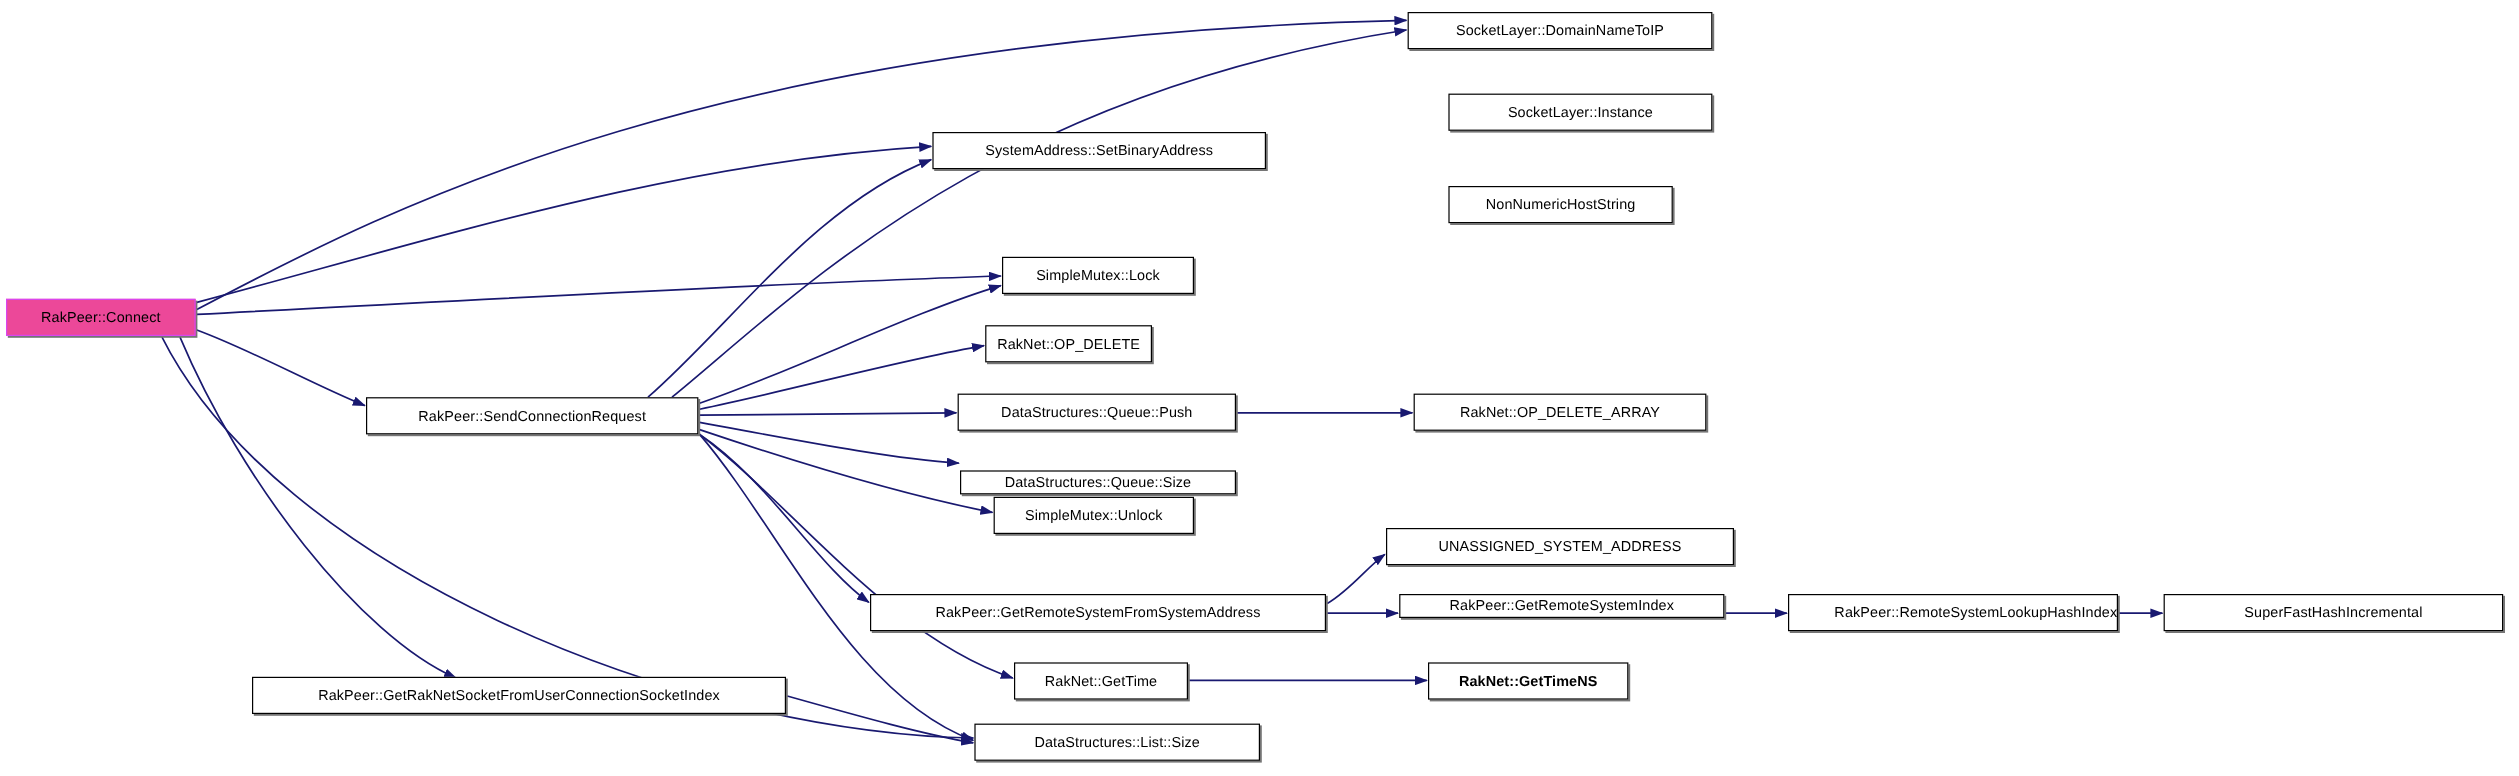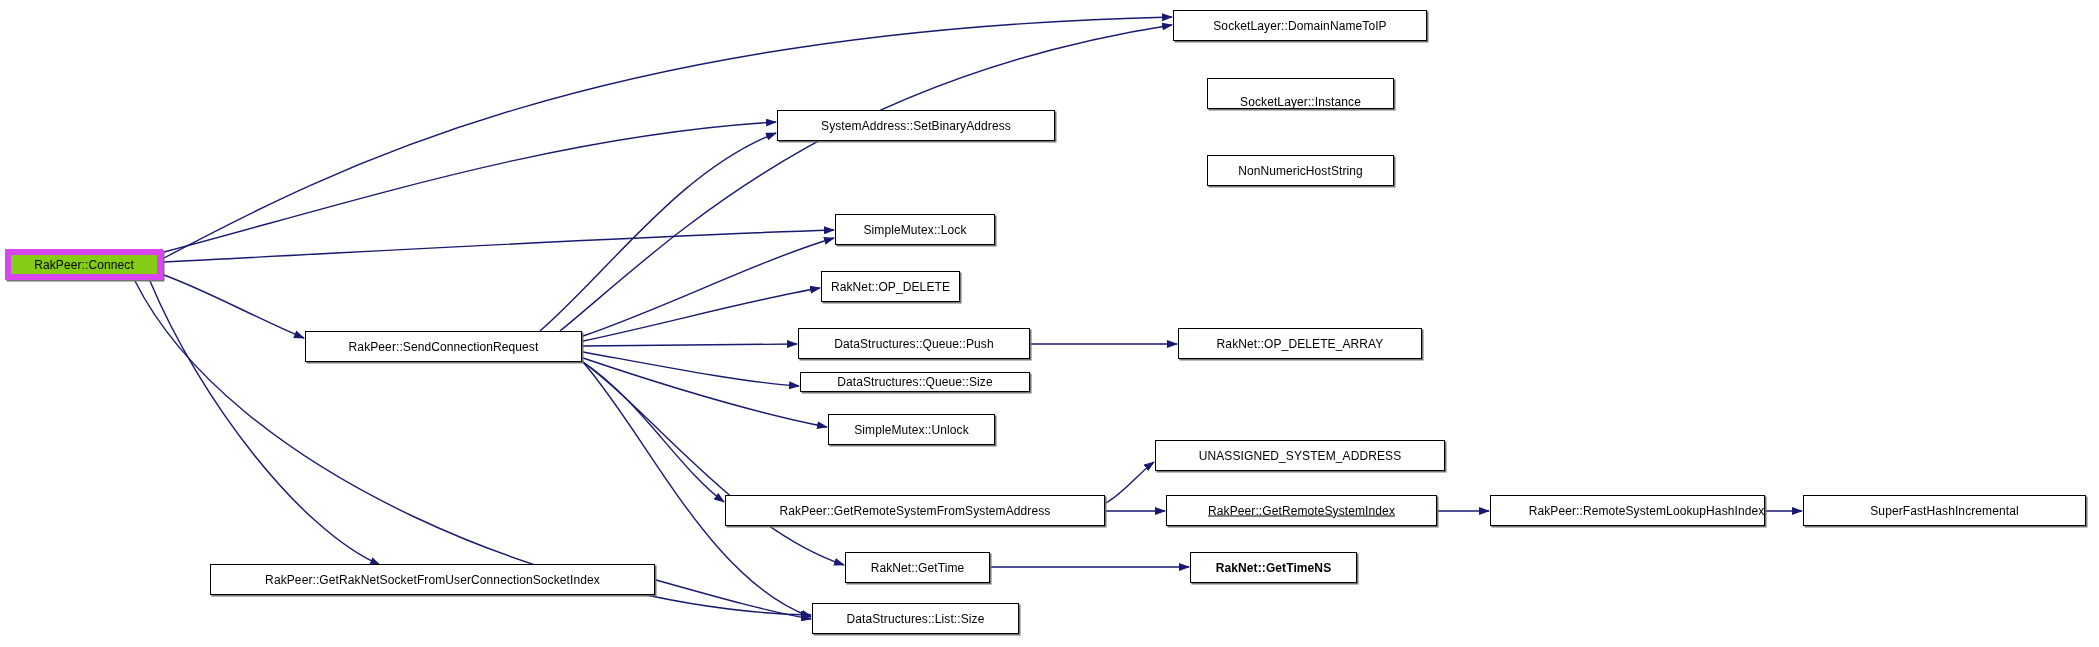--- a/index.html
+++ b/index.html
@@ -33,22 +33,22 @@
     font-size: 12px;
     line-height: 1;
     display: flex;
     align-items: center;
     justify-content: center;
     white-space: nowrap;
     letter-spacing: 0.1px;
     box-shadow: 1.5px 1.5px 0 0 rgba(110,110,110,0.95);
   }
   .node.root {
-    background: #84cc16;
-    border: 6px solid #d946ef;
+    background: #ec4899;
+    border: 1px solid #d946ef;
   }
   .node-label {
     display: block;
     padding: 0 6px;
     transform: translateY(-0.5px);
   }
 </style>
 </head>
 <body>
 
@@ -94,57 +94,57 @@
       </div>
       <div class="node" style="left: 210px; top: 564px; width: 445px; height: 31px;">
         <span class="node-label">RakPeer::GetRakNetSocketFromUserConnectionSocketIndex</span>
       </div>
       <div class="node" style="left: 777px; top: 110px; width: 278px; height: 31px;">
         <span class="node-label">SystemAddress::SetBinaryAddress</span>
       </div>
       <div class="node" style="left: 1173px; top: 10px; width: 254px; height: 31px;">
         <span class="node-label">SocketLayer::DomainNameToIP</span>
       </div>
-      <div class="node" style="left: 1207px; top: 78px; width: 187px; height: 31px; align-items: flex-end;">
+      <div class="node" style="left: 1207px; top: 78px; width: 220px; height: 31px;">
         <span class="node-label">SocketLayer::Instance</span>
       </div>
       <div class="node" style="left: 1207px; top: 155px; width: 187px; height: 31px;">
         <span class="node-label">NonNumericHostString</span>
       </div>
       <div class="node" style="left: 835px; top: 214px; width: 160px; height: 31px;">
         <span class="node-label">SimpleMutex::Lock</span>
       </div>
       <div class="node" style="left: 821px; top: 271px; width: 139px; height: 31px;">
         <span class="node-label">RakNet::OP_DELETE</span>
       </div>
       <div class="node" style="left: 798px; top: 328px; width: 232px; height: 31px;">
         <span class="node-label">DataStructures::Queue::Push</span>
       </div>
-      <div class="node" style="left: 800px; top: 372px; width: 230px; height: 20px;">
+      <div class="node" style="left: 800px; top: 392px; width: 230px; height: 20px;">
         <span class="node-label">DataStructures::Queue::Size</span>
       </div>
       <div class="node" style="left: 828px; top: 414px; width: 167px; height: 31px;">
         <span class="node-label">SimpleMutex::Unlock</span>
       </div>
       <div class="node" style="left: 725px; top: 495px; width: 380px; height: 31px;">
         <span class="node-label">RakPeer::GetRemoteSystemFromSystemAddress</span>
       </div>
       <div class="node" style="left: 845px; top: 552px; width: 145px; height: 31px;">
         <span class="node-label">RakNet::GetTime</span>
       </div>
-      <div class="node" style="left: 812px; top: 603px; width: 207px; height: 31px;">
+      <div class="node" style="left: 812px; top: 603px; width: 238px; height: 31px;">
         <span class="node-label">DataStructures::List::Size</span>
       </div>
       <div class="node" style="left: 1178px; top: 328px; width: 244px; height: 31px;">
         <span class="node-label">RakNet::OP_DELETE_ARRAY</span>
       </div>
       <div class="node" style="left: 1155px; top: 440px; width: 290px; height: 31px;">
         <span class="node-label">UNASSIGNED_SYSTEM_ADDRESS</span>
       </div>
-      <div class="node" style="left: 1166px; top: 495px; width: 271px; height: 31px; text-decoration: underline;">
+      <div class="node" style="left: 1166px; top: 495px; width: 271px; height: 20px;">
         <span class="node-label">RakPeer::GetRemoteSystemIndex</span>
       </div>
       <div class="node" style="left: 1190px; top: 552px; width: 167px; height: 31px; font-weight: bold;">
         <span class="node-label">RakNet::GetTimeNS</span>
       </div>
       <div class="node" style="left: 1490px; top: 495px; width: 275px; height: 31px; padding-left: 38px;">
         <span class="node-label">RakPeer::RemoteSystemLookupHashIndex</span>
       </div>
       <div class="node" style="left: 1803px; top: 495px; width: 283px; height: 31px;">
         <span class="node-label">SuperFastHashIncremental</span>

